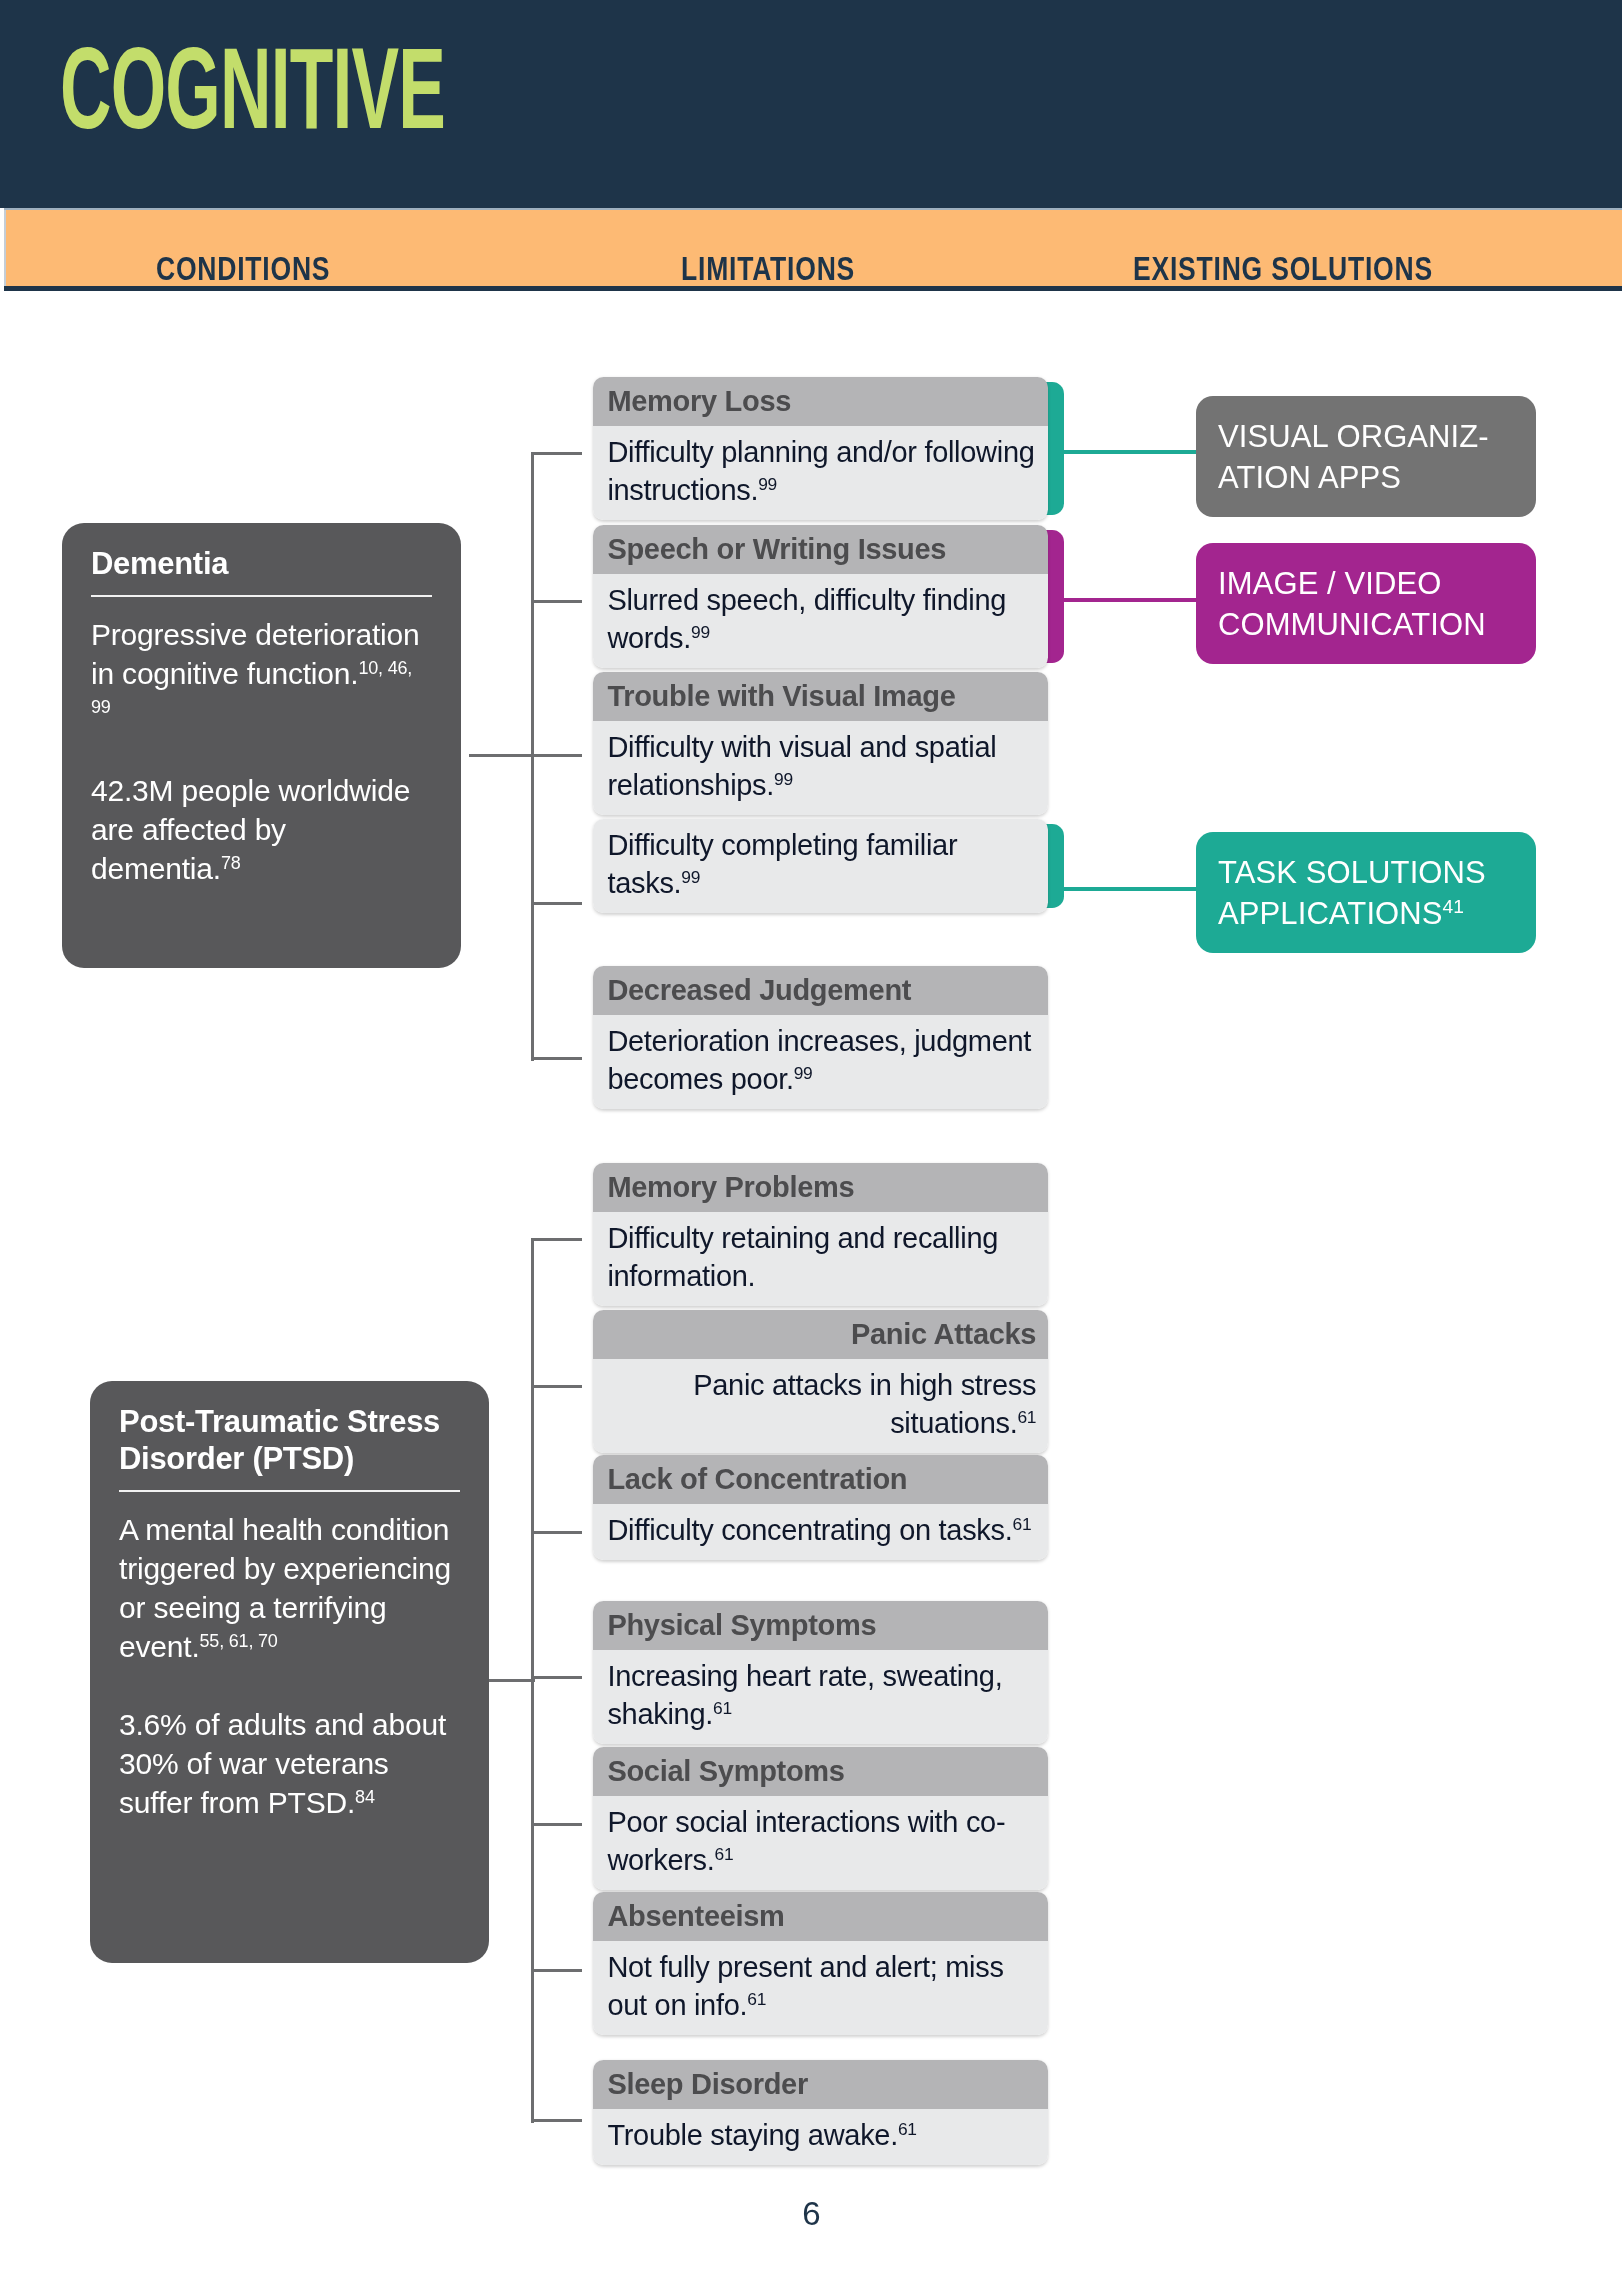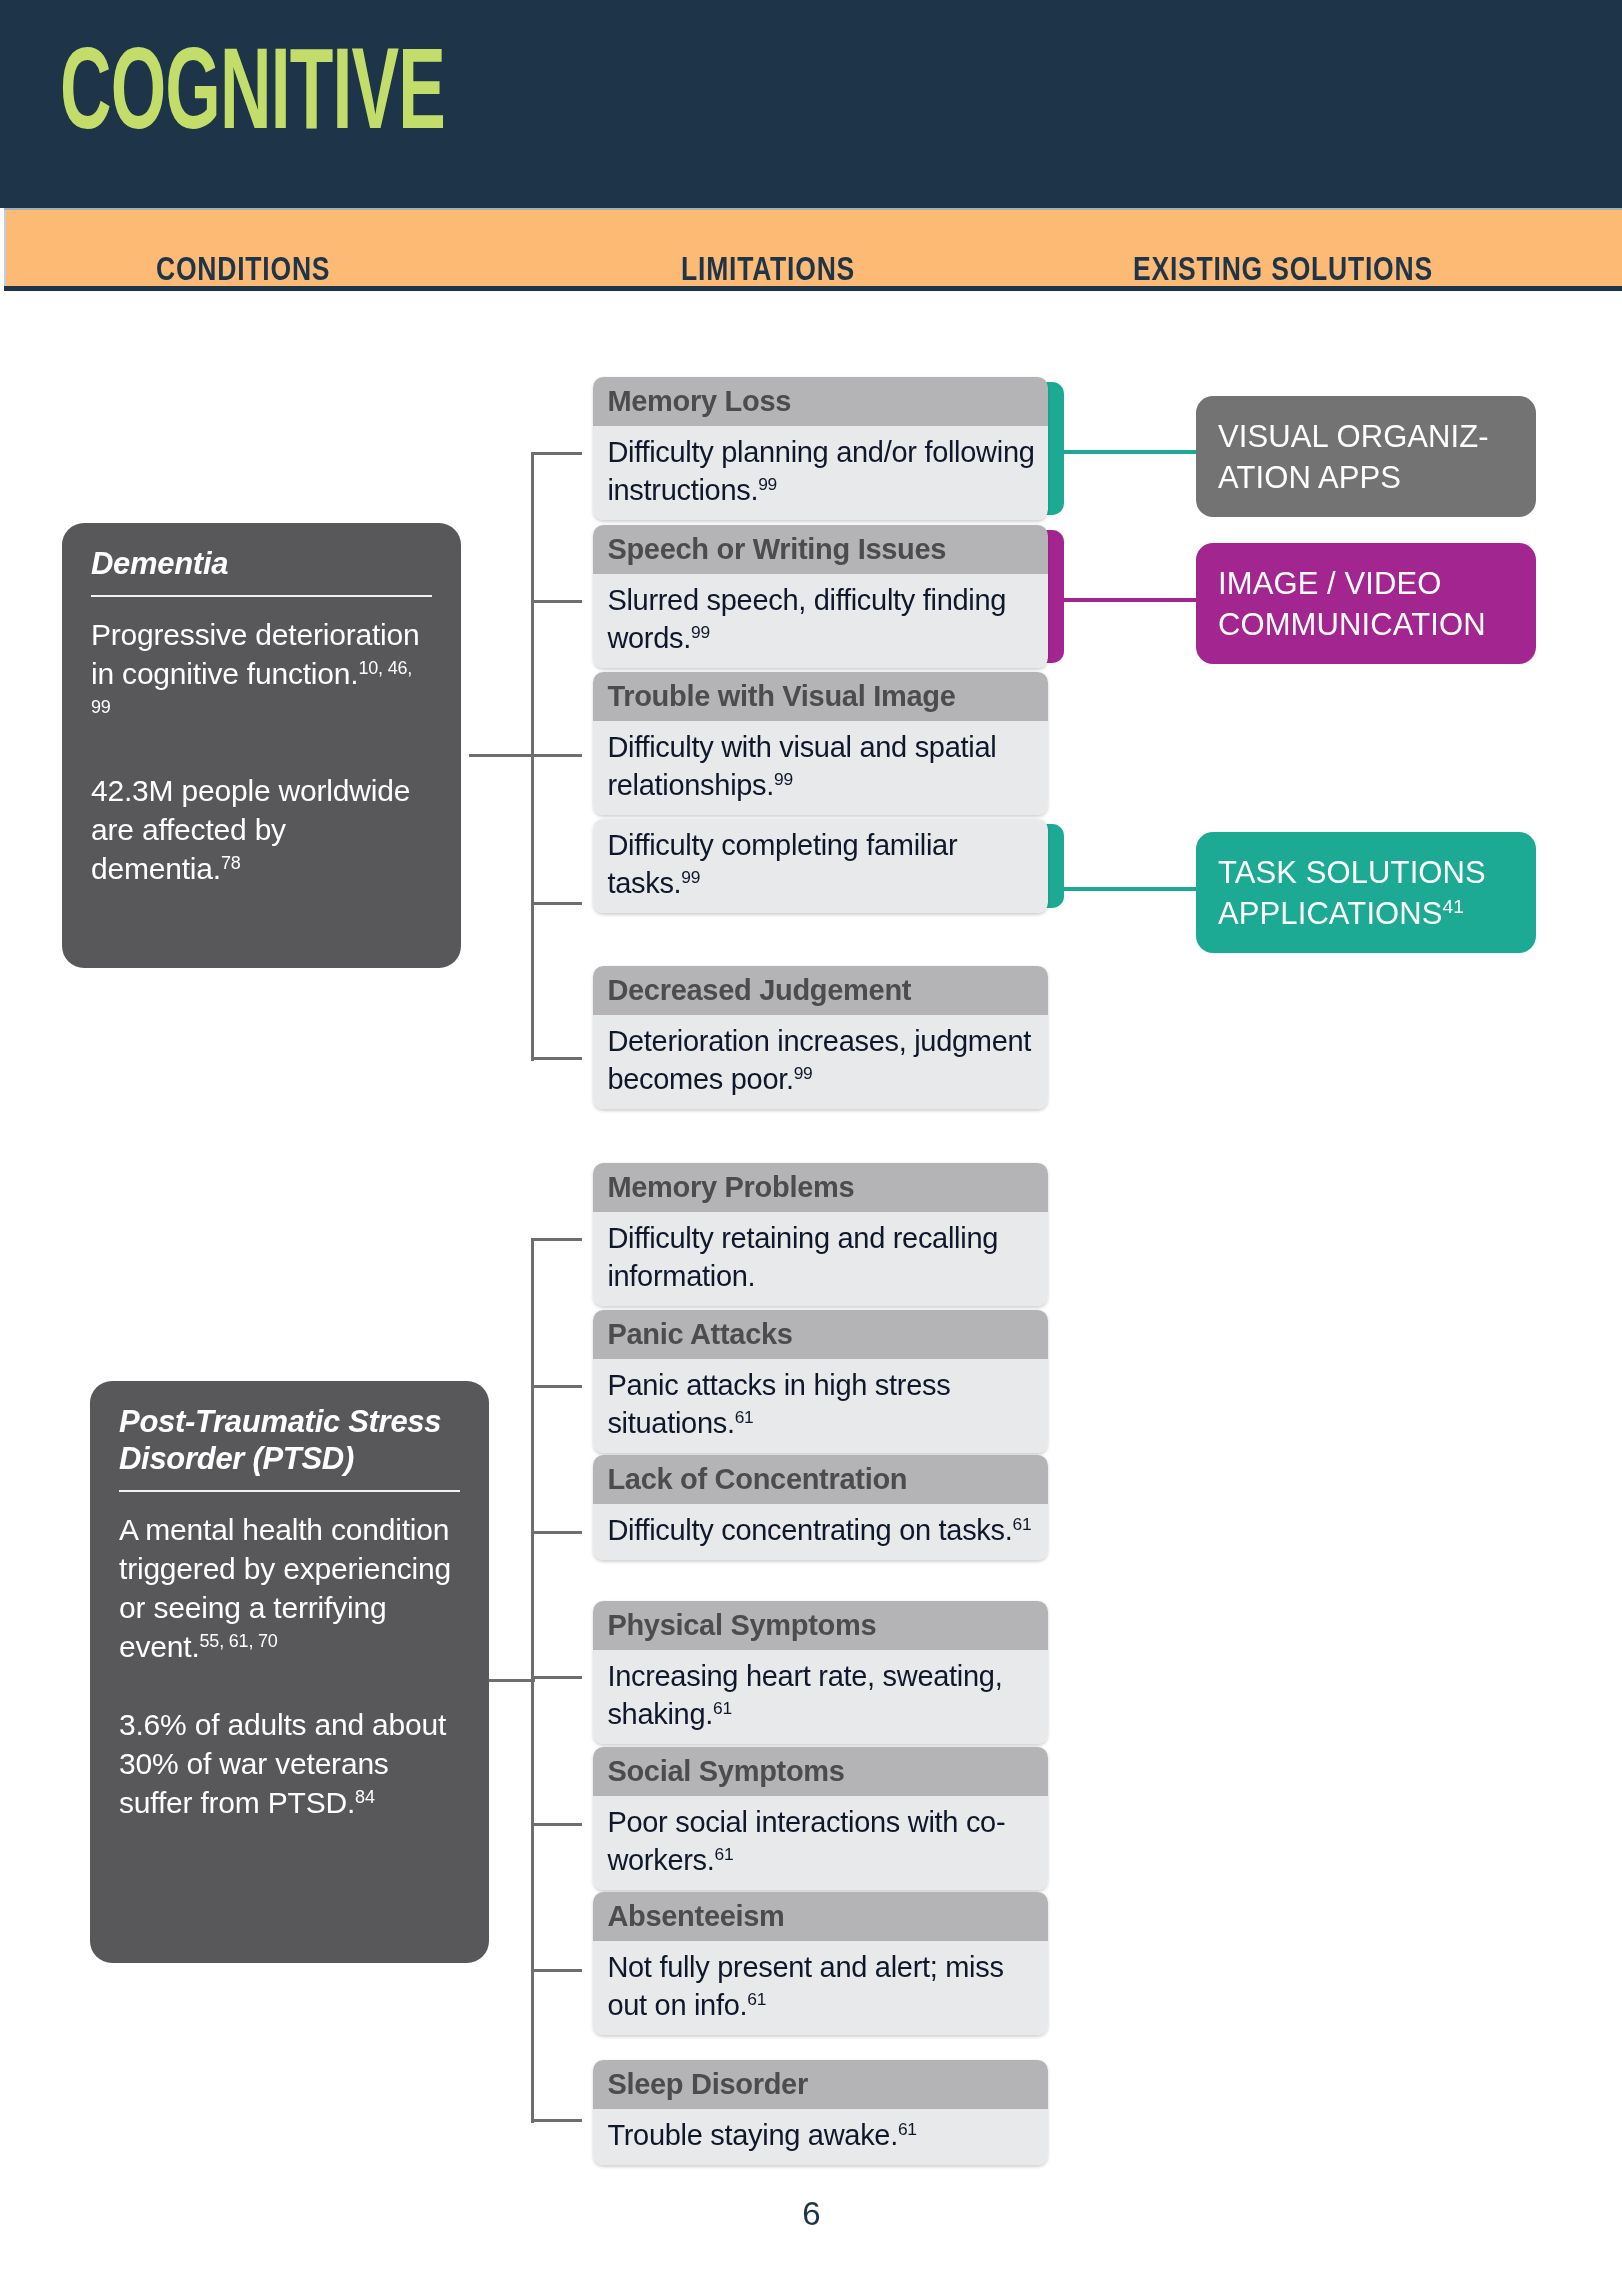--- a/index.html
+++ b/index.html
@@ -65,21 +65,20 @@
     box-sizing:border-box;
     padding:22px 29px 0 29px;
     color:#ffffff;
   }
   .cond-title{
     font-size:31px;
     font-weight:700;
     line-height:37px;
     letter-spacing:-0.3px;
     padding-bottom:13px;
-    font-style:italic;
   }
   .cond-rule{
     height:2px;background:#ffffff;margin-bottom:18.3px;opacity:.92;
   }
   .cond-body{
     font-size:30px;
     line-height:39px;
     font-weight:300;
     letter-spacing:-0.2px;
   }
@@ -259,21 +258,21 @@
   </div>
 </div>
 
 <div class="lim" style="left:581px;top:1163px;">
   <div class="lim-inner">
     <div class="lim-head">Memory Problems</div>
     <div class="lim-body"><span>Difficulty retaining and recalling information.</span><sup></sup></div>
   </div>
 </div>
 
-<div class="lim" style="left:581px;top:1310px;">
+<div class="lim" style="left:581px;top:1310px;text-align:right;">
   <div class="lim-inner">
     <div class="lim-head">Panic Attacks</div>
     <div class="lim-body"><span>Panic attacks in high stress situations.</span><sup>61</sup></div>
   </div>
 </div>
 
 <div class="lim" style="left:581px;top:1455px;">
   <div class="lim-inner">
     <div class="lim-head">Lack of Concentration</div>
     <div class="lim-body"><span>Difficulty concentrating on tasks.</span><sup>61</sup></div>

